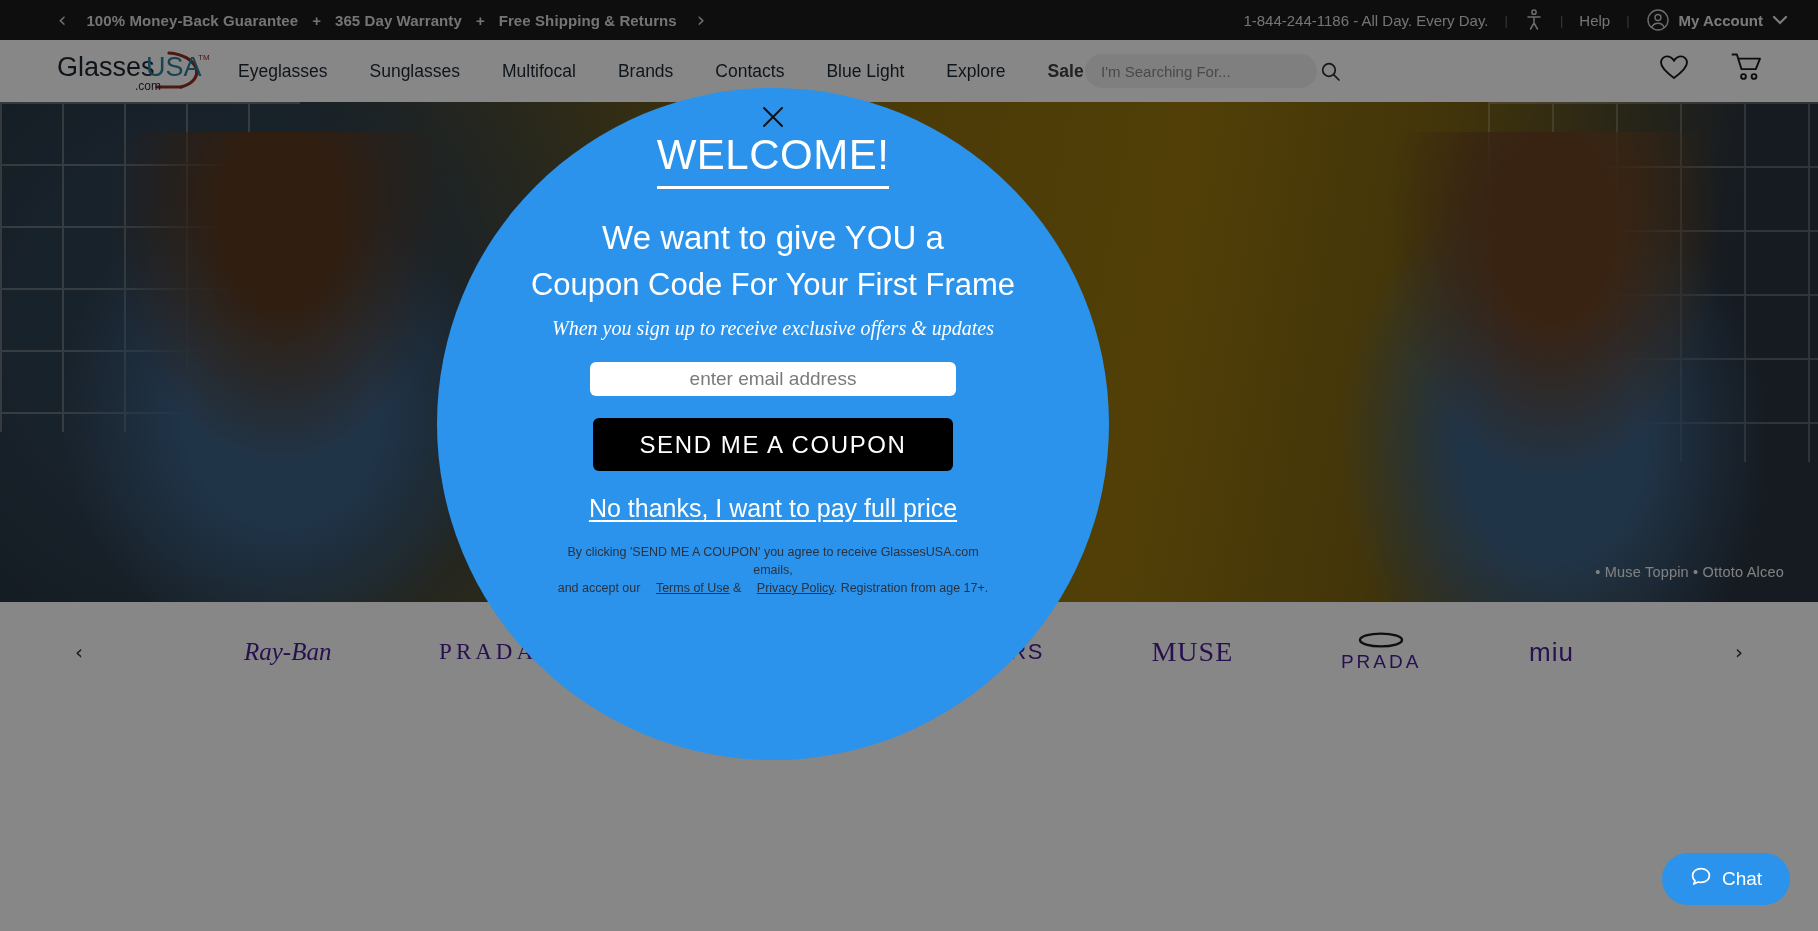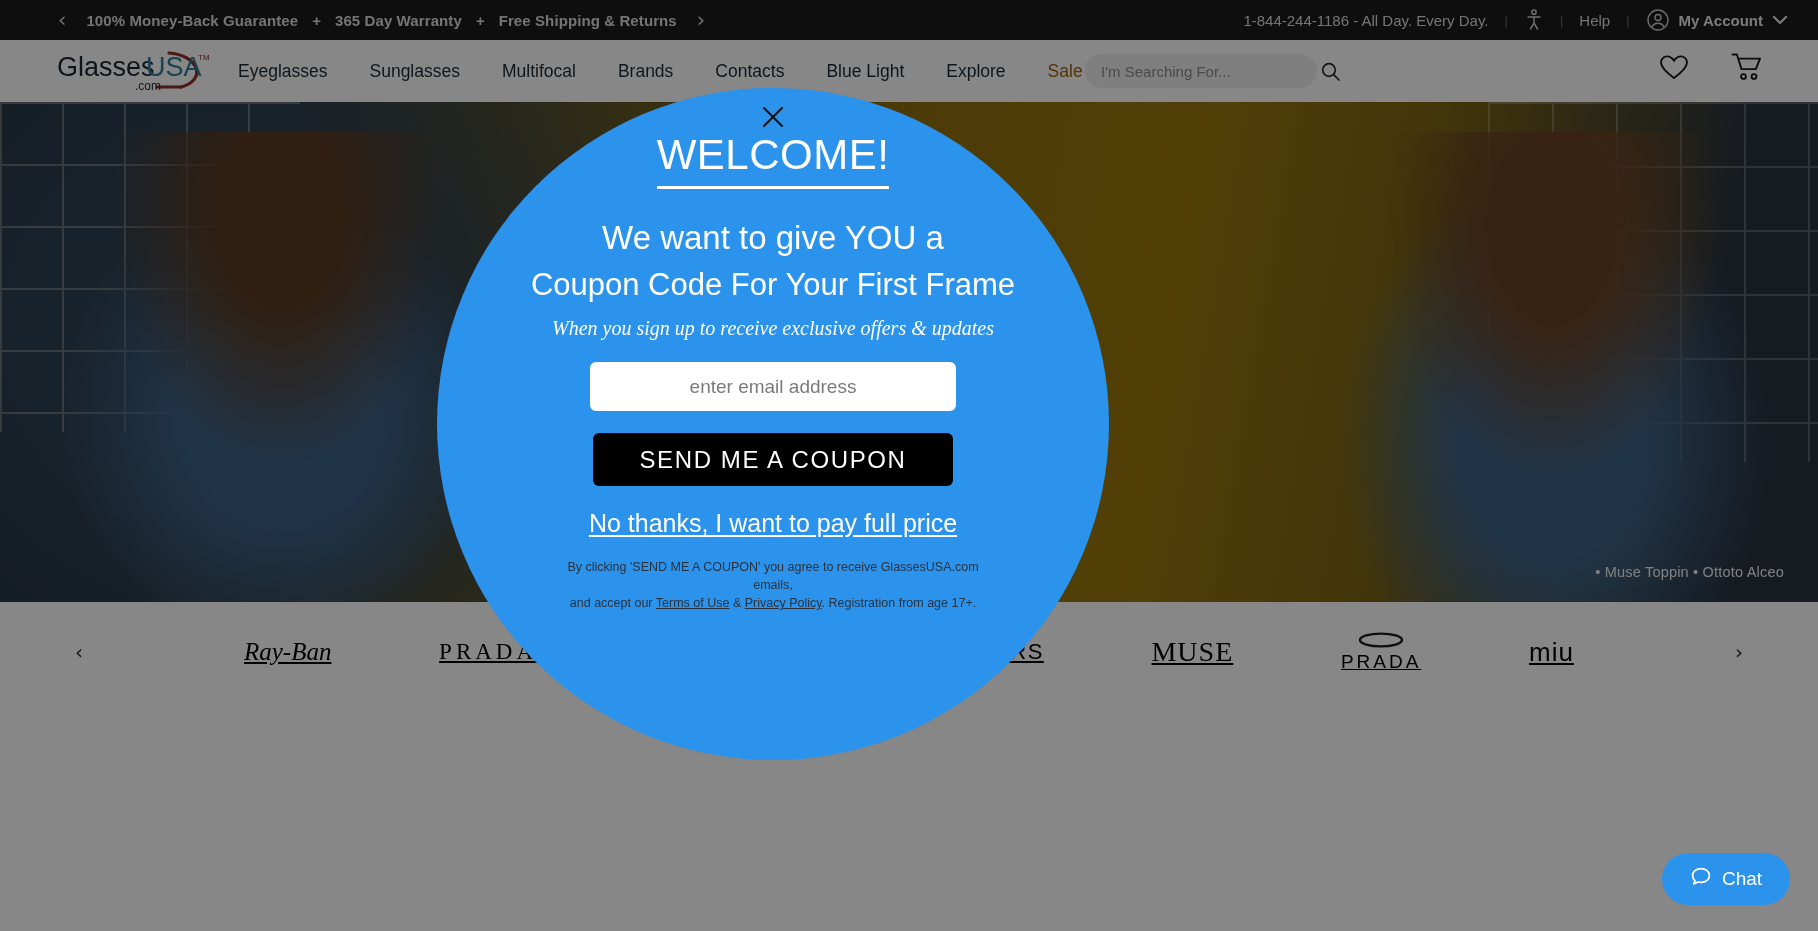--- a/index.html
+++ b/index.html
@@ -44,21 +44,21 @@
   .header {
     position: relative; height: 62px; background: #fff;
     display: flex; align-items: center;
   }
   .logo { position: absolute; left: 57px; top: 8px; width: 160px; height: 46px; }
   .nav {
     position: absolute; left: 238px; top: 0; height: 62px;
     display: flex; align-items: center; gap: 42px;
     font-size: 17.5px; color: #1c2833;
   }
-  .nav .sale { color: #a16207; }
+  .nav .sale { color: #404040; font-weight: bold; }
   .search {
     position: absolute; left: 1085px; top: 14px; width: 232px; height: 34px;
     background: #f0f0f0; border-radius: 17px; display: flex; align-items: center;
     padding: 0 12px 0 16px;
     gap: 20px;
   }
   .search input {
     flex: 1; border: 0; outline: 0; background: transparent;
     font-family: "Liberation Sans", sans-serif; font-size: 15px; color: #6d6d6d;
   }
@@ -99,21 +99,21 @@
   .brands {
     position: relative; height: 100px; background: #fff;
     display: flex; align-items: center; justify-content: center; gap: 0;
   }
   .brands .barrow { position: absolute; font-size: 20px; color: #333; cursor: pointer;
     font-family: "DejaVu Sans", sans-serif; }
   .brands .barrow.l { left: 75px; }
   .brands .barrow.r { right: 75px; }
   .brand-row { display: flex; align-items: center; justify-content: space-between;
     width: 1330px; color: #222; }
-  .brand { font-size: 24px; color: #000000; white-space: nowrap; text-decoration: underline; }
+  .brand { font-size: 24px; color: #4c1d95; white-space: nowrap; }
   .brand.rayban { font-family: "Liberation Serif", serif; font-style: italic; font-size: 25px; }
   .brand.prada { letter-spacing: 4px; font-size: 23px; font-family: "Liberation Serif", serif; }
   .brand.persol { font-family: "Liberation Serif", serif; font-style: italic; font-size: 26px; }
   .brand.kors { letter-spacing: 1.5px; font-size: 22px; }
   .brand.muse { font-family: "Liberation Serif", serif; font-size: 28px; letter-spacing: 1px; }
   .brand.oakley { letter-spacing: 3px; font-size: 19px; display: flex; flex-direction: column; align-items: center; gap: 3px; }
   .brand.miu { font-size: 26px; letter-spacing: 1px; }
   .page-rest { height: 229px; background: #fff; }
 
   
@@ -141,38 +141,38 @@
     line-height: 1.05;
   }
   .offbig .pct { font-size: 52px; vertical-align: 12px; font-weight: bold; }
   .coupon { margin-top: 10px; font-size: 31px; }
   .signup {
     margin-top: 14px; font-size: 20px; font-style: italic;
     font-family: "Liberation Serif", serif;
   }
   .email-wrap { margin-top: 22px; }
   .email-input {
-    width: 366px; height: 49px; border: 0; border-radius: 6px; background: #fff;
+    width: 366px; height: 34px; border: 0; border-radius: 6px; background: #fff;
     text-align: center; font-family: "Liberation Sans", sans-serif;
     font-size: 19px; color: #555; outline: none;
   }
   .email-input::placeholder { color: #7a7a7a; }
   .send-btn {
     margin-top: 22px; width: 360px; height: 53px; border: 0; border-radius: 6px;
     background: #000; color: #fff; font-family: "Liberation Sans", sans-serif;
     font-size: 24px; letter-spacing: 1.6px; cursor: pointer;
   }
   .nothanks {
     margin-top: 23px; font-size: 25px; color: #fff; text-decoration: underline;
     cursor: pointer; text-underline-offset: 3px;
   }
   .fineprint {
     margin-top: 20px; width: 440px; font-size: 12.5px; line-height: 1.45; color: #2a3240;
   }
-  .fineprint a { color: #2a3240; text-decoration: underline; }
+  .fineprint a { color: #2a3240; text-decoration: underline; margin-left: 12px; }
 
   
   .chat {
     position: absolute; right: 28px; bottom: 26px; width: 128px; height: 52px;
     background: #2b93eb; border-radius: 26px; color: #fff;
     display: flex; align-items: center; justify-content: center; gap: 10px;
     font-size: 19px; cursor: pointer; text-align: right;
   }
 </style>
 </head>

